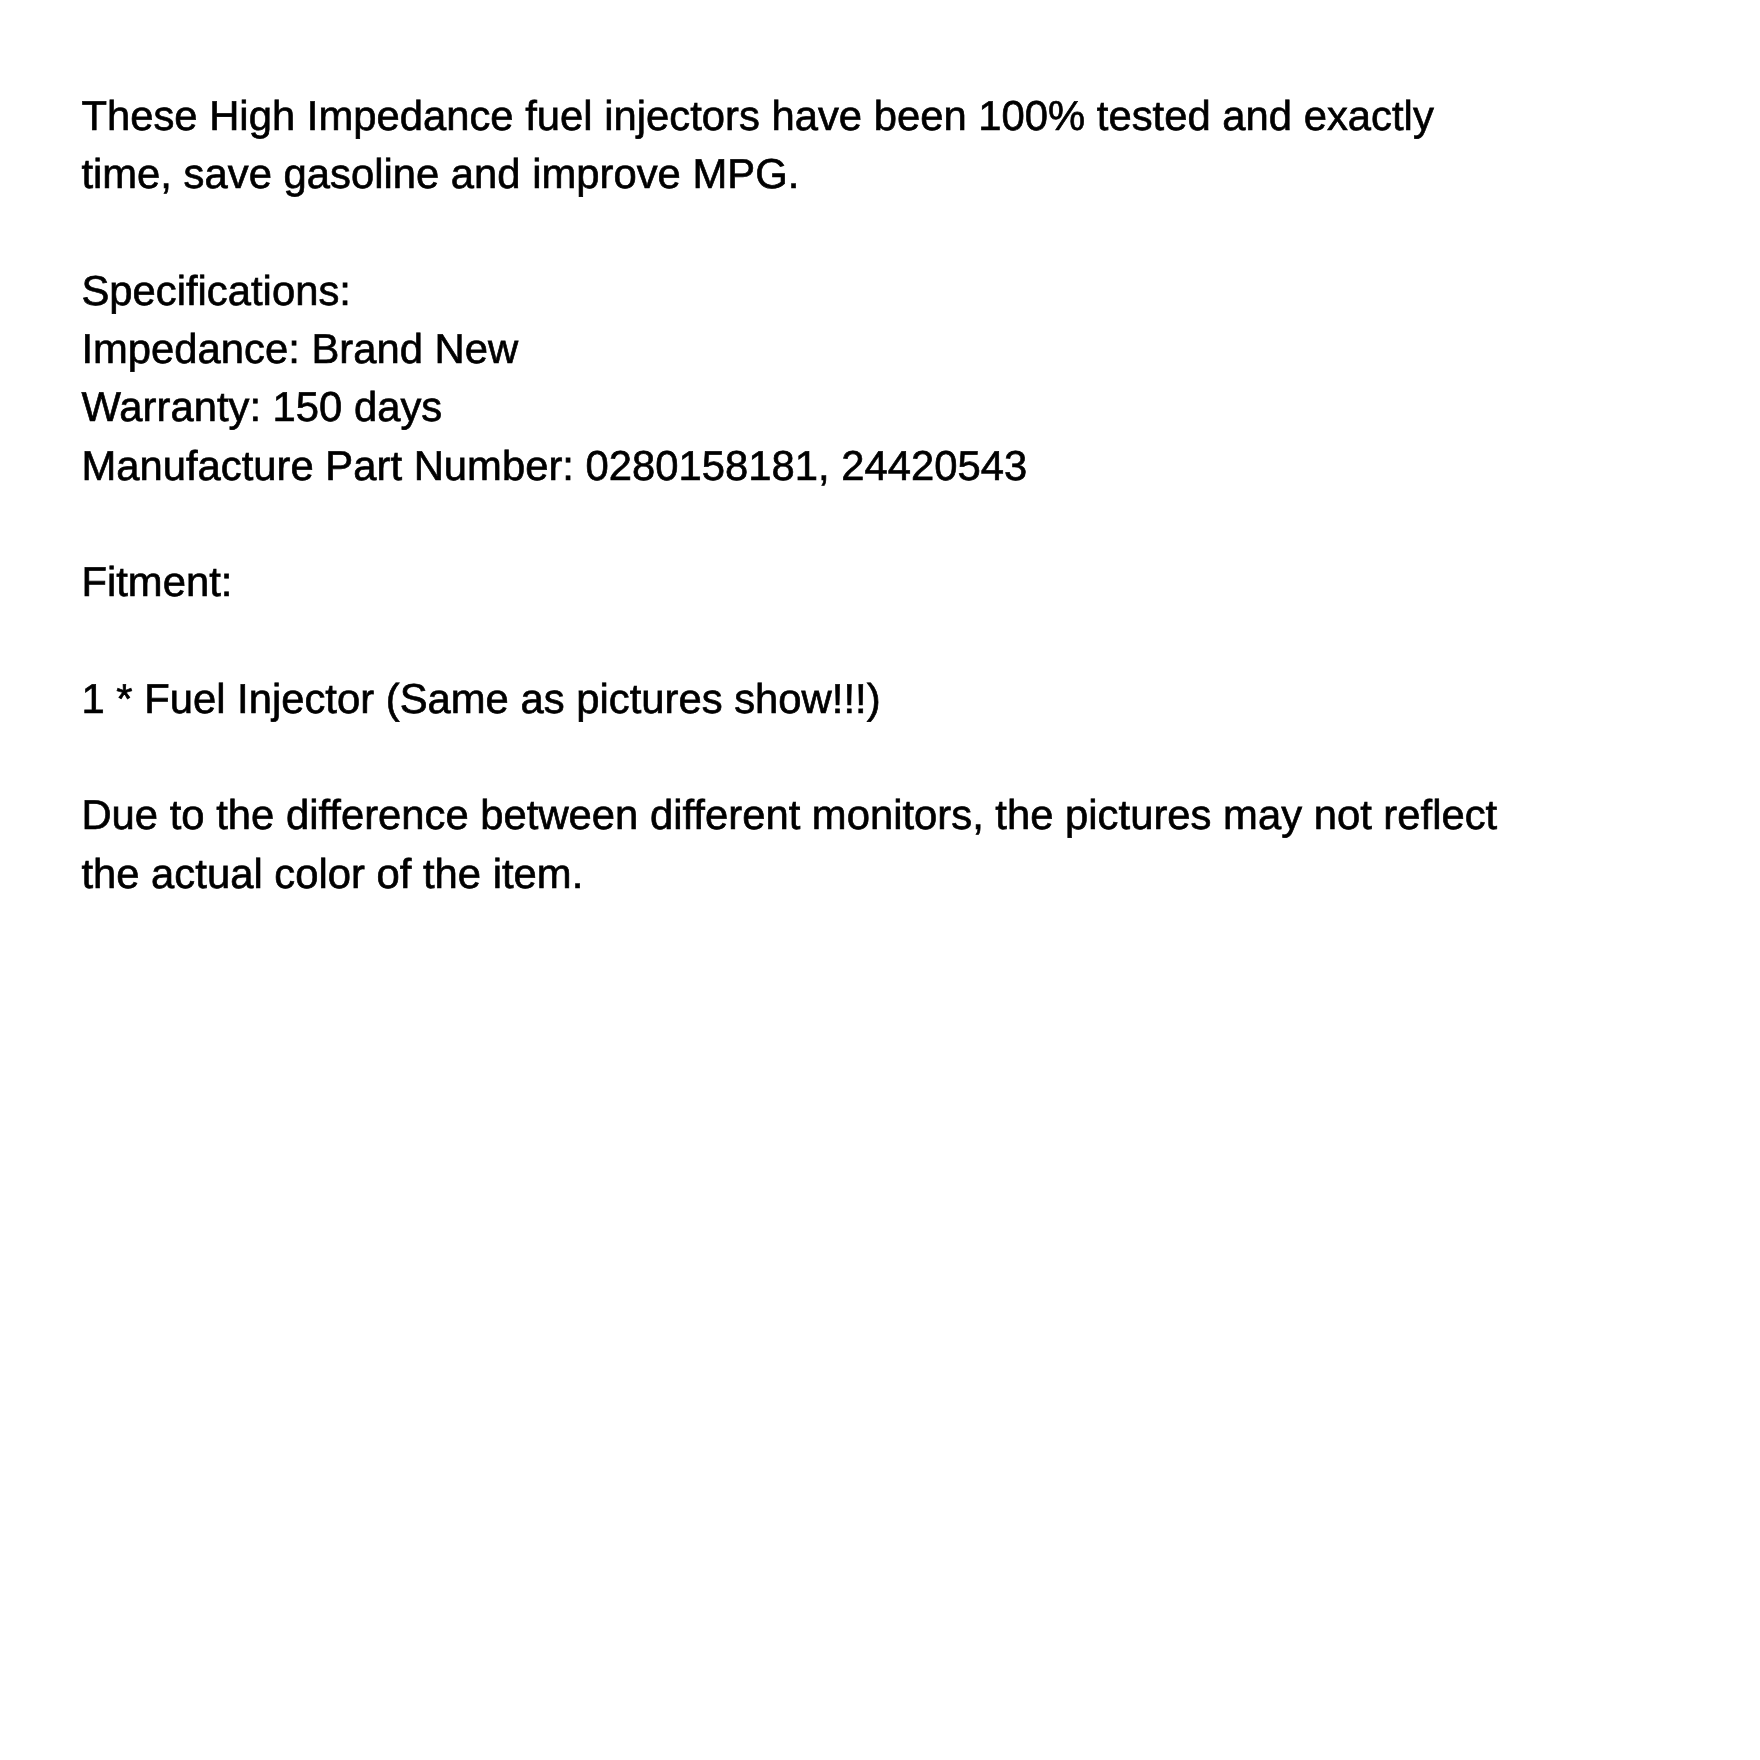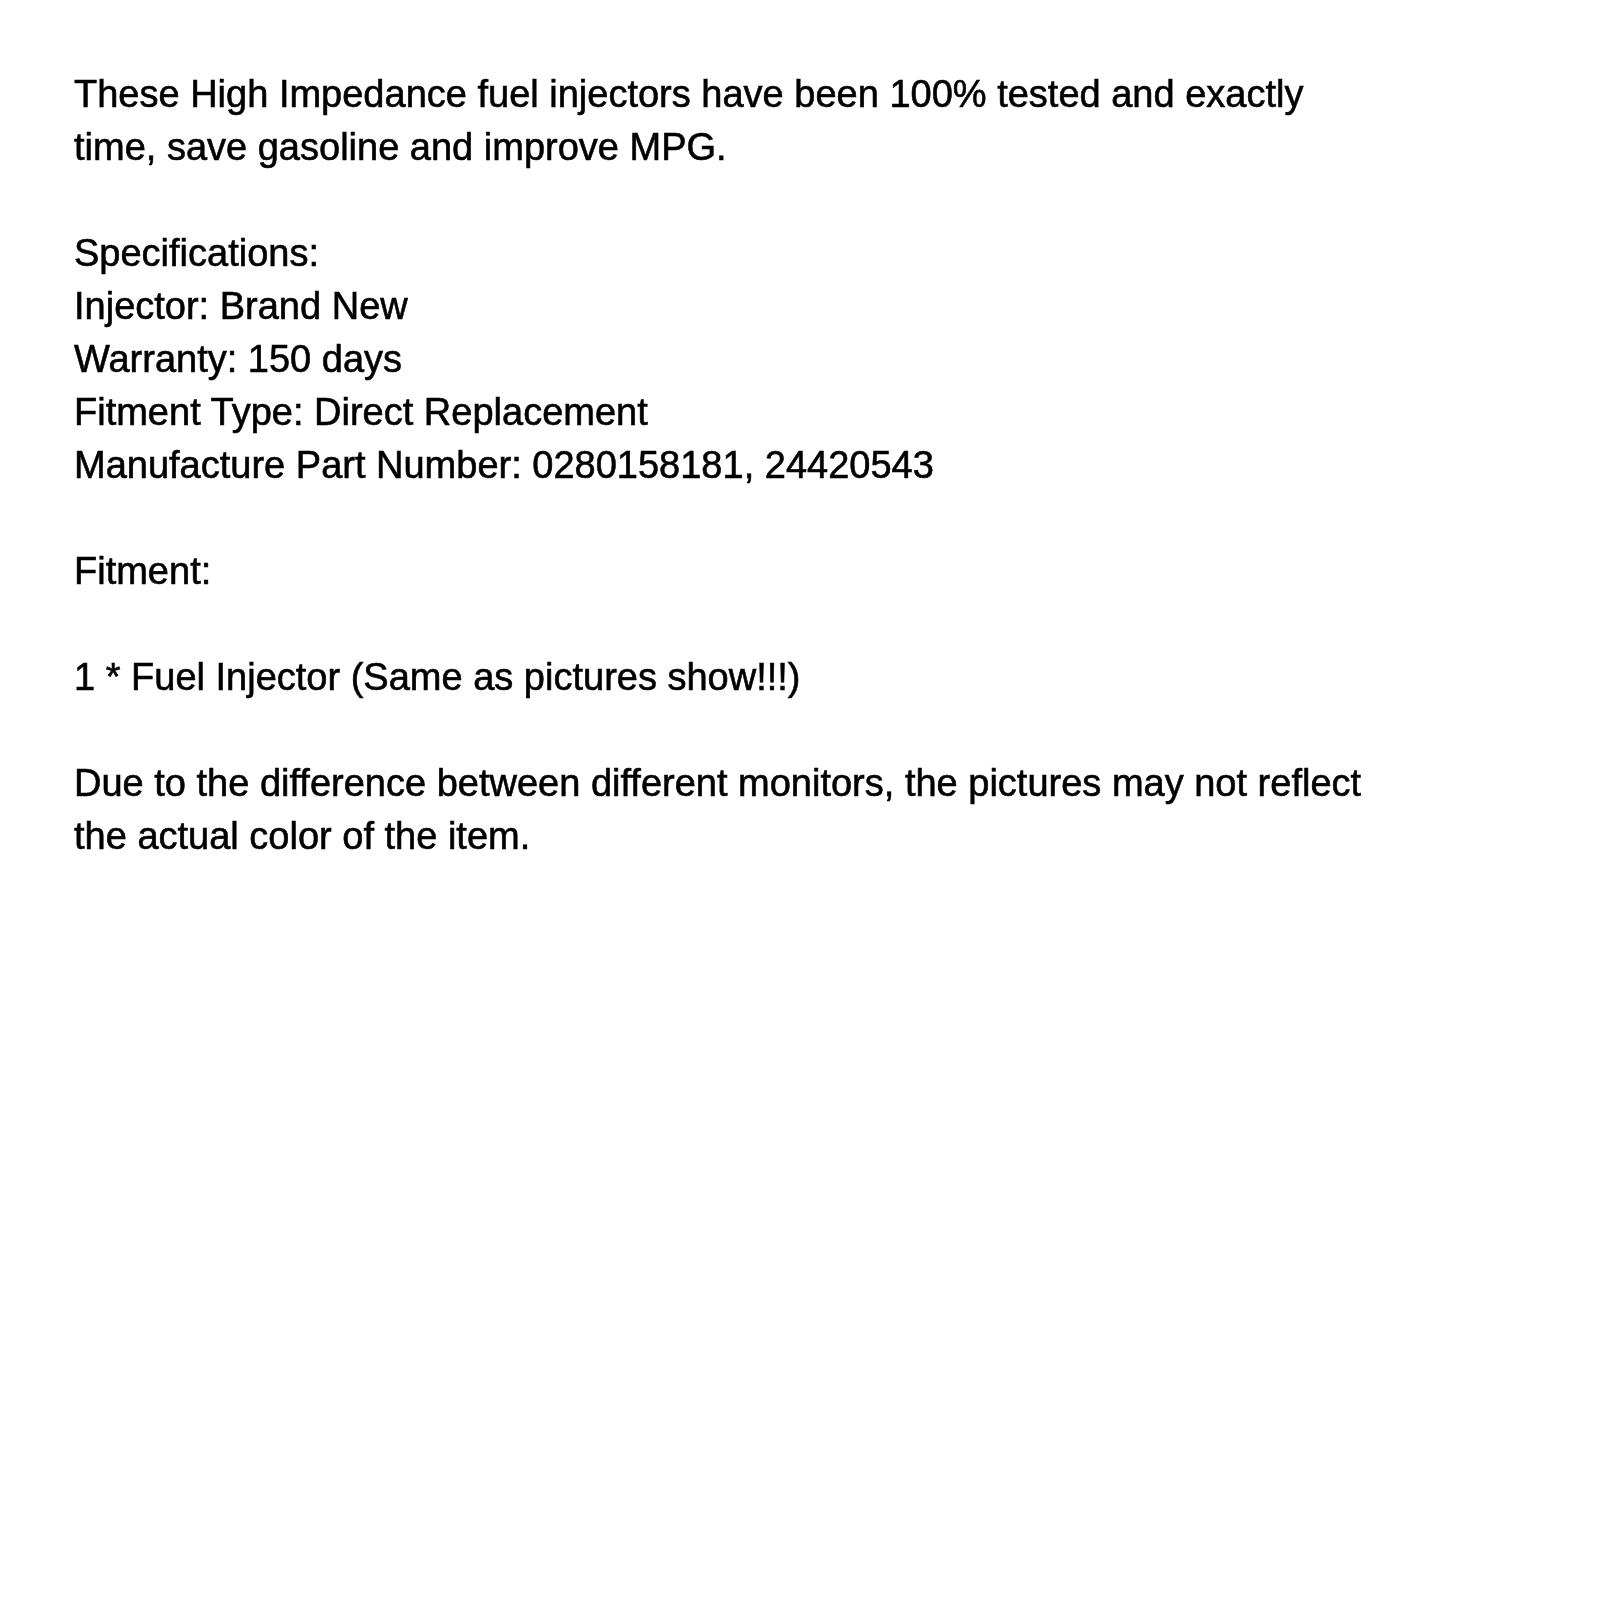--- a/index.html
+++ b/index.html
@@ -11,21 +11,21 @@
       width: 1600px;
       height: 1600px;
       position: relative;
       overflow: hidden;
       font-family: "Liberation Sans", sans-serif;
       color: #000000;
     }
     .doc {
       position: absolute;
       left: 74px;
-      top: 68px;
+      top: 80px;
       width: 1480px;
       font-size: 38px;
       line-height: 53px;
       font-weight: normal;
       -webkit-text-stroke: 0.6px #000;
       letter-spacing: 0px;
     }
     .line {
       display: block;
       white-space: nowrap;
@@ -43,23 +43,22 @@
 
   <div>
     <span class="line">These High Impedance fuel injectors have been 100% tested and exactly</span>
     <span class="line">time, save gasoline and improve MPG.</span>
   </div>
 
   <span class="gap"></span>
 
   <div>
     <span class="line">Specifications:</span>
-    <span class="line">Injector: Brand New</span>
+    <span class="line">Impedance: Brand New</span>
     <span class="line">Warranty: 150 days</span>
-    <span class="line">Fitment Type: Direct Replacement</span>
     <span class="line">Manufacture Part Number: 0280158181, 24420543</span>
   </div>
 
   <span class="gap"></span>
 
   <div>
     <span class="line">Fitment:</span>
   </div>
 
   <span class="gap"></span>

